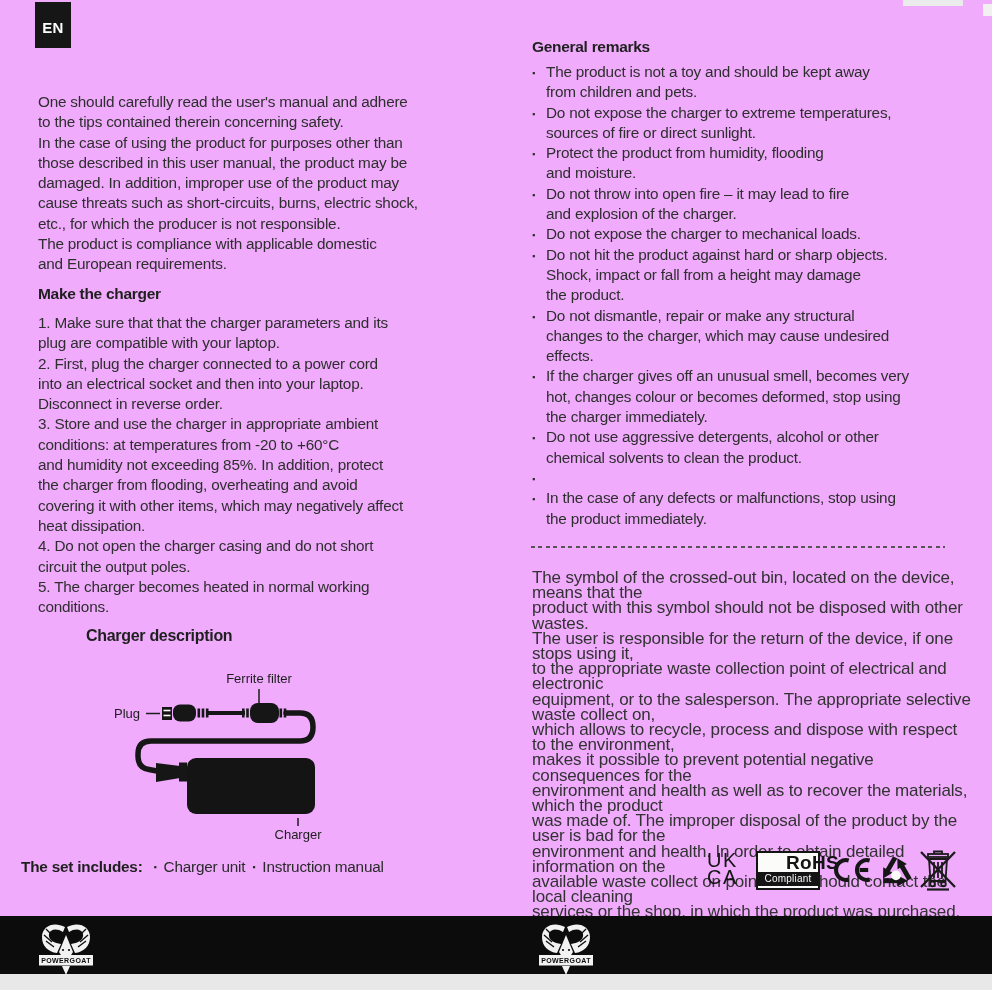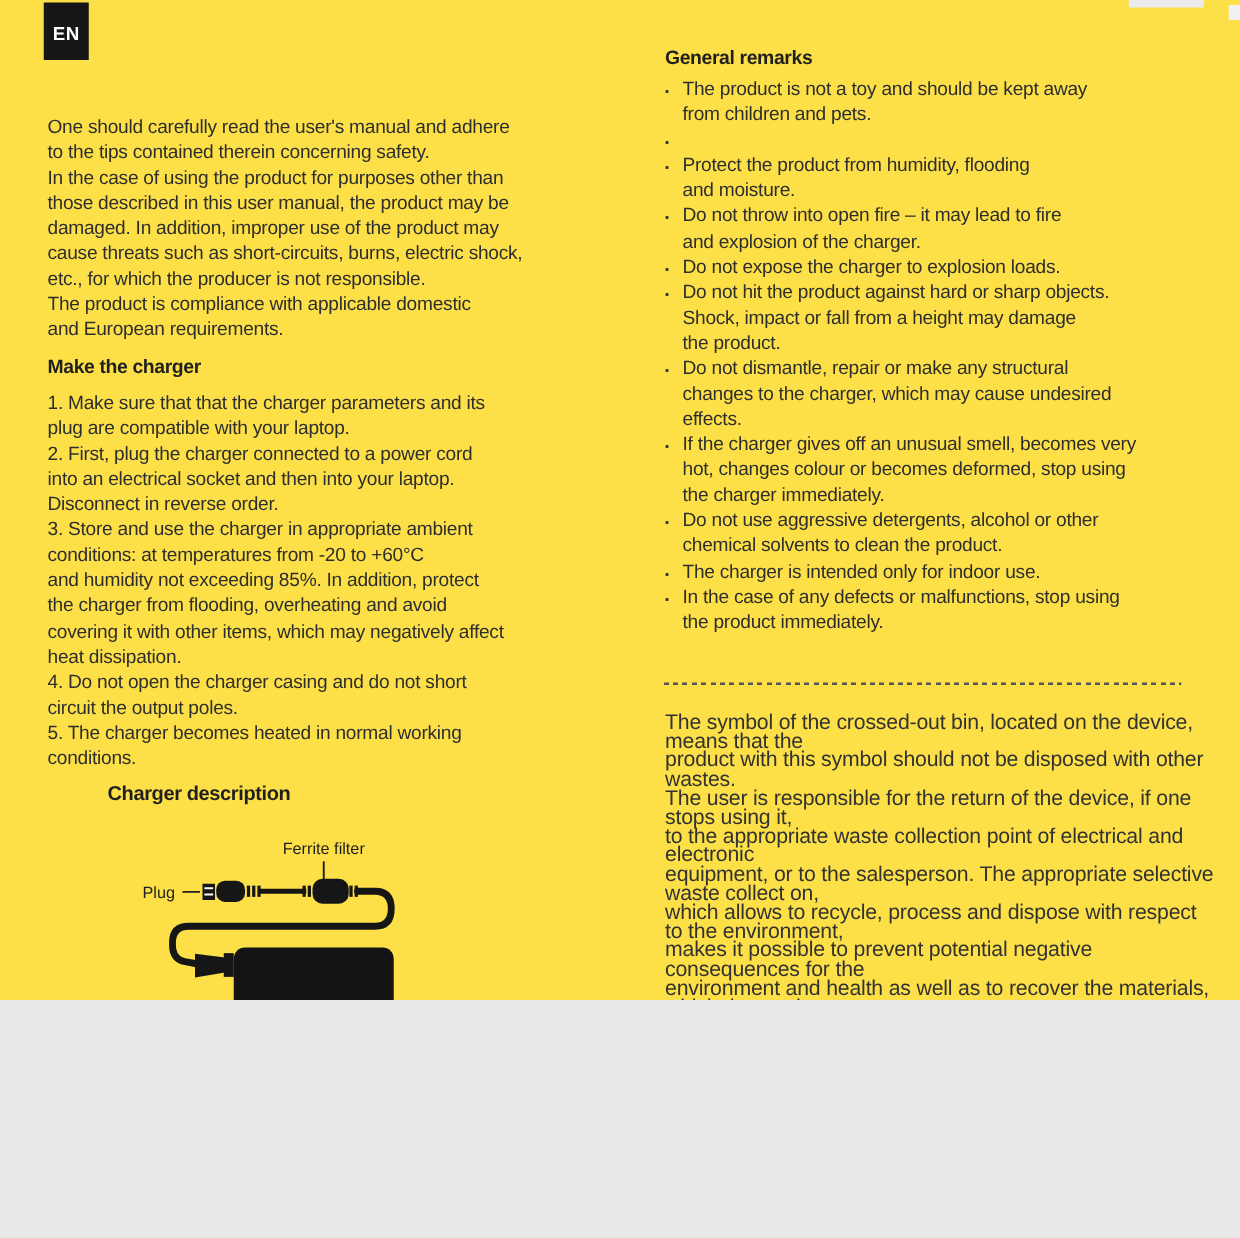--- a/index.html
+++ b/index.html
@@ -1,18 +1,18 @@
 <!DOCTYPE html>
 <html><head>
 <meta charset="utf-8">
 <style>
   html,body{margin:0;padding:0;background:#e8e8e8;}
   .page{
-    position:relative;width:992px;height:800px;margin:0 auto;
-    background:#fde047;overflow:hidden;
+    position:relative;width:992px;height:974px;margin:0 auto;
+    background:#f0abfc;overflow:hidden;
     font-family:"Liberation Sans","DejaVu Sans",sans-serif;
     color:#2d2d2d;
   }
   .abs{position:absolute;}
   .heading{position:absolute;font-size:15.5px;font-weight:bold;color:#1f1f1f;letter-spacing:-0.3px;}
   .body-text{
     position:absolute;font-size:15.3px;line-height:20.3px;letter-spacing:-0.2px;
     white-space:pre-line;color:#2e2e2e;
   }
   .en-badge{
@@ -134,34 +134,36 @@
   <div class="heading" style="left:532px;top:38px;">General remarks</div>
 
   <div class="remarks">
     <div class="remark">
         <span class="mk">▪</span>
         <span class="tx">The product is not a toy and should be kept away
 from children and pets.</span>
       </div>
     <div class="remark">
         <span class="mk">▪</span>
+        <span class="tx">Do not expose the charger to extreme temperatures,
+sources of fire or direct sunlight.</span>
       </div>
     <div class="remark">
         <span class="mk">▪</span>
         <span class="tx">Protect the product from humidity, flooding
 and moisture.</span>
       </div>
     <div class="remark">
         <span class="mk">▪</span>
         <span class="tx">Do not throw into open fire – it may lead to fire
 and explosion of the charger.</span>
       </div>
     <div class="remark">
         <span class="mk">▪</span>
-        <span class="tx">Do not expose the charger to explosion loads.</span>
+        <span class="tx">Do not expose the charger to mechanical loads.</span>
       </div>
     <div class="remark">
         <span class="mk">▪</span>
         <span class="tx">Do not hit the product against hard or sharp objects.
 Shock, impact or fall from a height may damage
 the product.</span>
       </div>
     <div class="remark">
         <span class="mk">▪</span>
         <span class="tx">Do not dismantle, repair or make any structural
@@ -174,21 +176,20 @@
 hot, changes colour or becomes deformed, stop using
 the charger immediately.</span>
       </div>
     <div class="remark">
         <span class="mk">▪</span>
         <span class="tx">Do not use aggressive detergents, alcohol or other
 chemical solvents to clean the product.</span>
       </div>
     <div class="remark">
         <span class="mk">▪</span>
-        <span class="tx">The charger is intended only for indoor use.</span>
       </div>
     <div class="remark">
         <span class="mk">▪</span>
         <span class="tx">In the case of any defects or malfunctions, stop using
 the product immediately.</span>
       </div>
   </div>
 
   <div class="dashes"></div>
 

